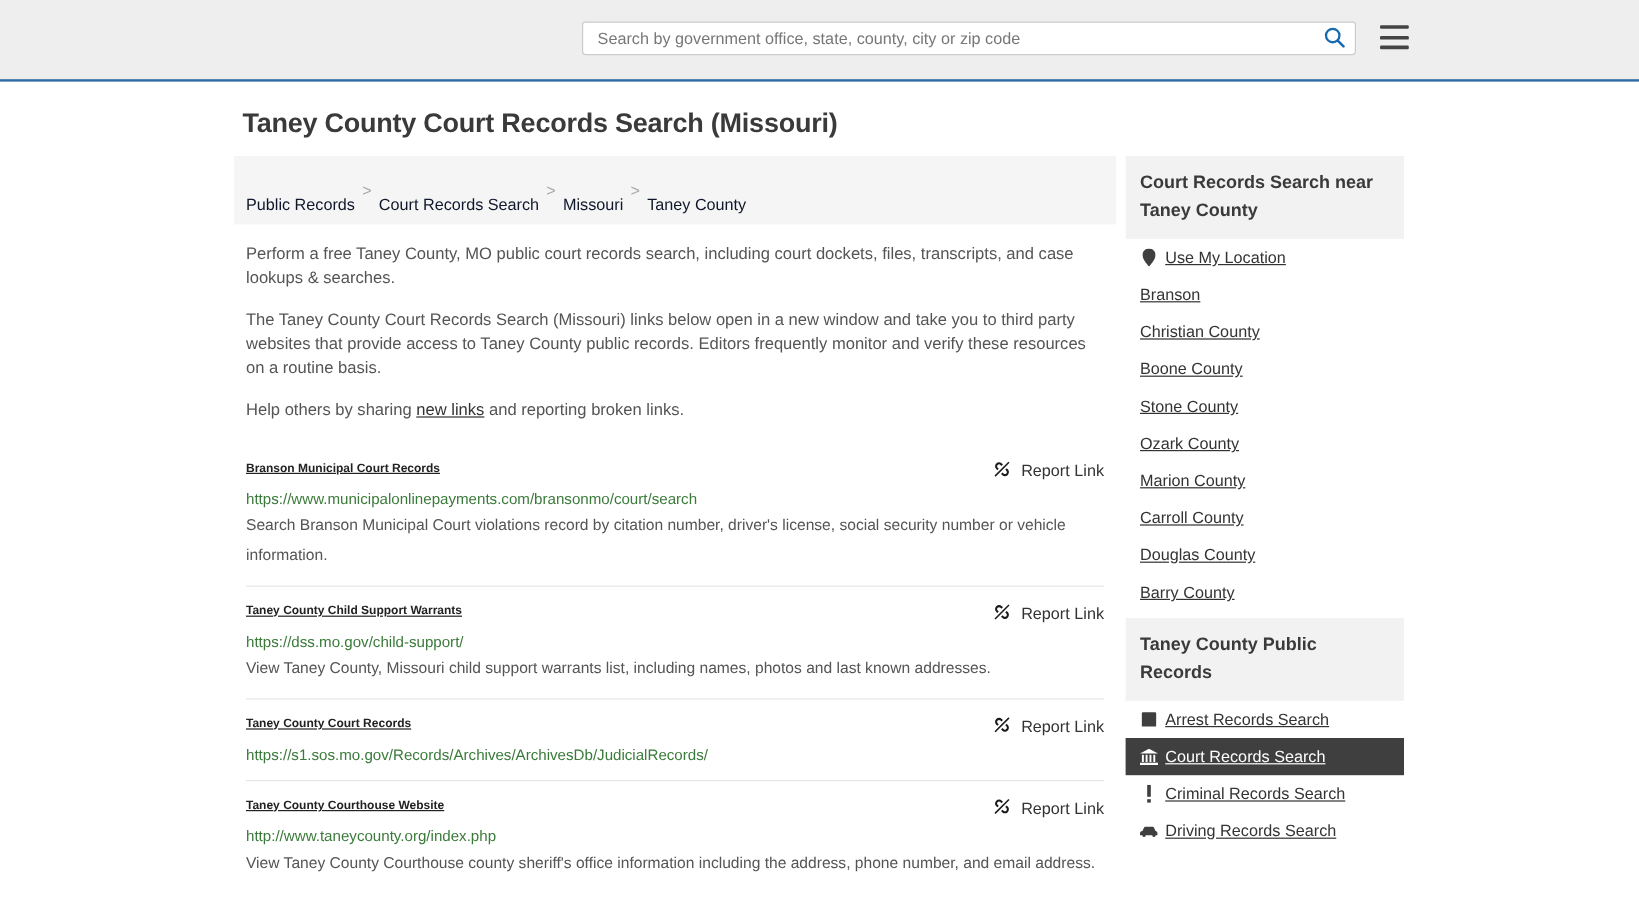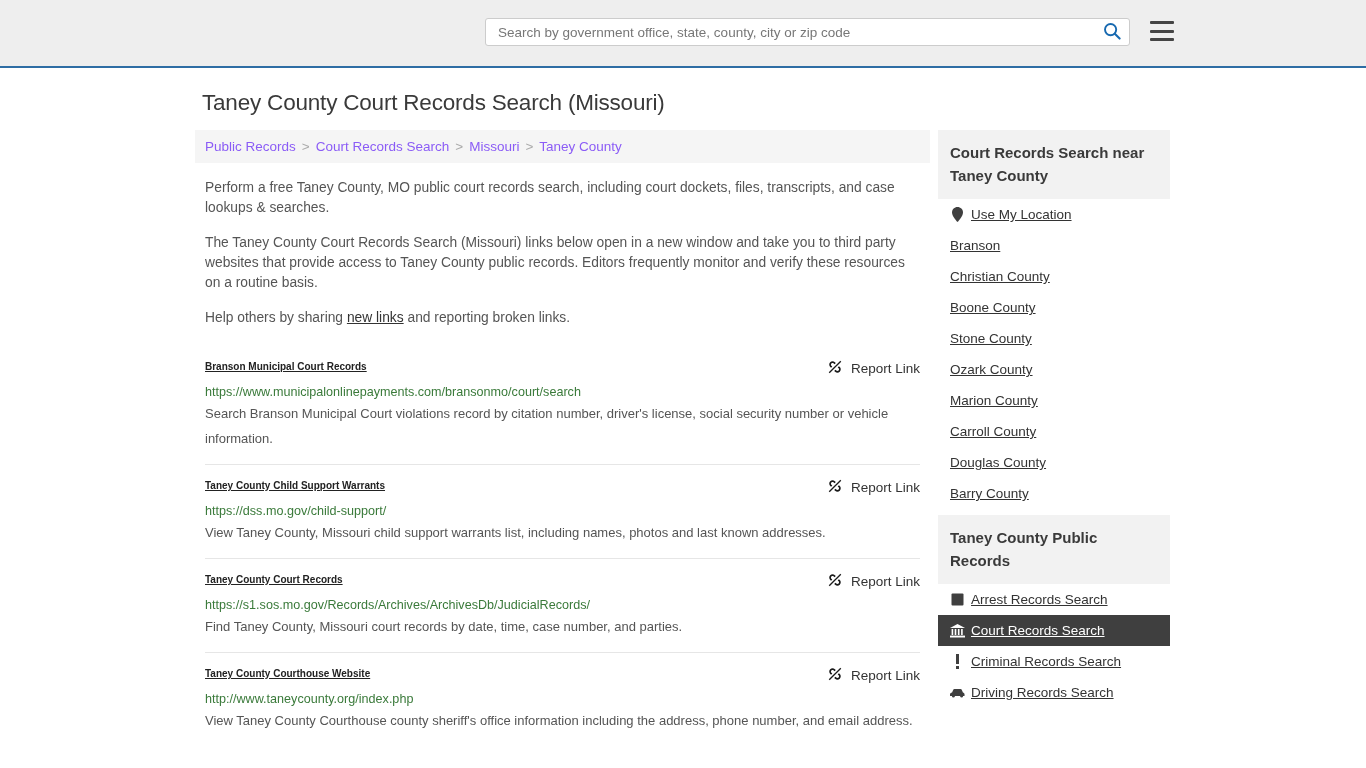--- a/index.html
+++ b/index.html
@@ -96,21 +96,21 @@
   
   .page {
     width: 1366px;
     padding: 0;
     position: relative;
   }
   .page-title {
     margin: 0;
     padding: 22px 0 14px 202px;
     font-size: 22.5px;
-    font-weight: normal;
+    font-weight: bold;
     color: #3a3a3a;
     letter-spacing: -0.2px;
   }
   .columns {
     display: flex;
     gap: 0;
     padding-left: 195px;
   }
   .col-main { width: 735px; }
   .col-side { width: 232px; margin-left: 8px; }
@@ -120,22 +120,23 @@
     background: #f5f5f5;
     padding: 9px 10px 9px 10px;
     font-size: 13.5px;
     color: #666666;
     display: flex;
     align-items: center;
     flex-wrap: wrap;
     gap: 4px;
   }
   .breadcrumb a {
-    color: #8b5cf6;
+    color: #0f172a;
     text-decoration: none;
+    margin-top: 24px;
   }
   .breadcrumb .sep { color: #aaaaaa; margin: 0 2px; }
 
   
   .intro { padding: 0 10px; }
   .intro p {
     font-size: 13.8px;
     line-height: 20px;
     color: #555555;
     margin: 15px 0 0 0;
@@ -321,21 +322,20 @@
                 <svg width="16" height="16" viewBox="0 0 16 16" aria-hidden="true">
                   <path d="M3.2 3.2c1.3-1.3 3.4-1.3 4.7 0l.9.9-1.2 1.2-.9-.9c-.6-.6-1.6-.6-2.3 0-.6.6-.6 1.6 0 2.3l.9.9L4.1 8.8l-.9-.9c-1.3-1.3-1.3-3.4 0-4.7z" fill="#1a1a1a"></path>
                   <path d="M12.8 12.8c-1.3 1.3-3.4 1.3-4.7 0l-.9-.9 1.2-1.2.9.9c.6.6 1.6.6 2.3 0 .6-.6.6-1.6 0-2.3l-.9-.9 1.2-1.2.9.9c1.3 1.3 1.3 3.4 0 4.7z" fill="#1a1a1a"></path>
                   <line x1="2.2" y1="13.8" x2="13.8" y2="2.2" stroke="#1a1a1a" stroke-width="1.3"></line>
                 </svg>
               </span>
               <span>Report Link</span>
             </div>
           </div>
           <div class="result-url">https://s1.sos.mo.gov/Records/Archives/ArchivesDb/JudicialRecords/</div>
-          <div class="result-desc">Find Taney County, Missouri court records by date, time, case number, and parties.</div>
         </div>
 
         <div class="result">
           <div class="result-head">
             <a class="result-title" href="#">Taney County Courthouse Website</a>
             <div class="report-link">
               <span>
                 <svg width="16" height="16" viewBox="0 0 16 16" aria-hidden="true">
                   <path d="M3.2 3.2c1.3-1.3 3.4-1.3 4.7 0l.9.9-1.2 1.2-.9-.9c-.6-.6-1.6-.6-2.3 0-.6.6-.6 1.6 0 2.3l.9.9L4.1 8.8l-.9-.9c-1.3-1.3-1.3-3.4 0-4.7z" fill="#1a1a1a"></path>
                   <path d="M12.8 12.8c-1.3 1.3-3.4 1.3-4.7 0l-.9-.9 1.2-1.2.9.9c.6.6 1.6.6 2.3 0 .6-.6.6-1.6 0-2.3l-.9-.9 1.2-1.2.9.9c1.3 1.3 1.3 3.4 0 4.7z" fill="#1a1a1a"></path>

